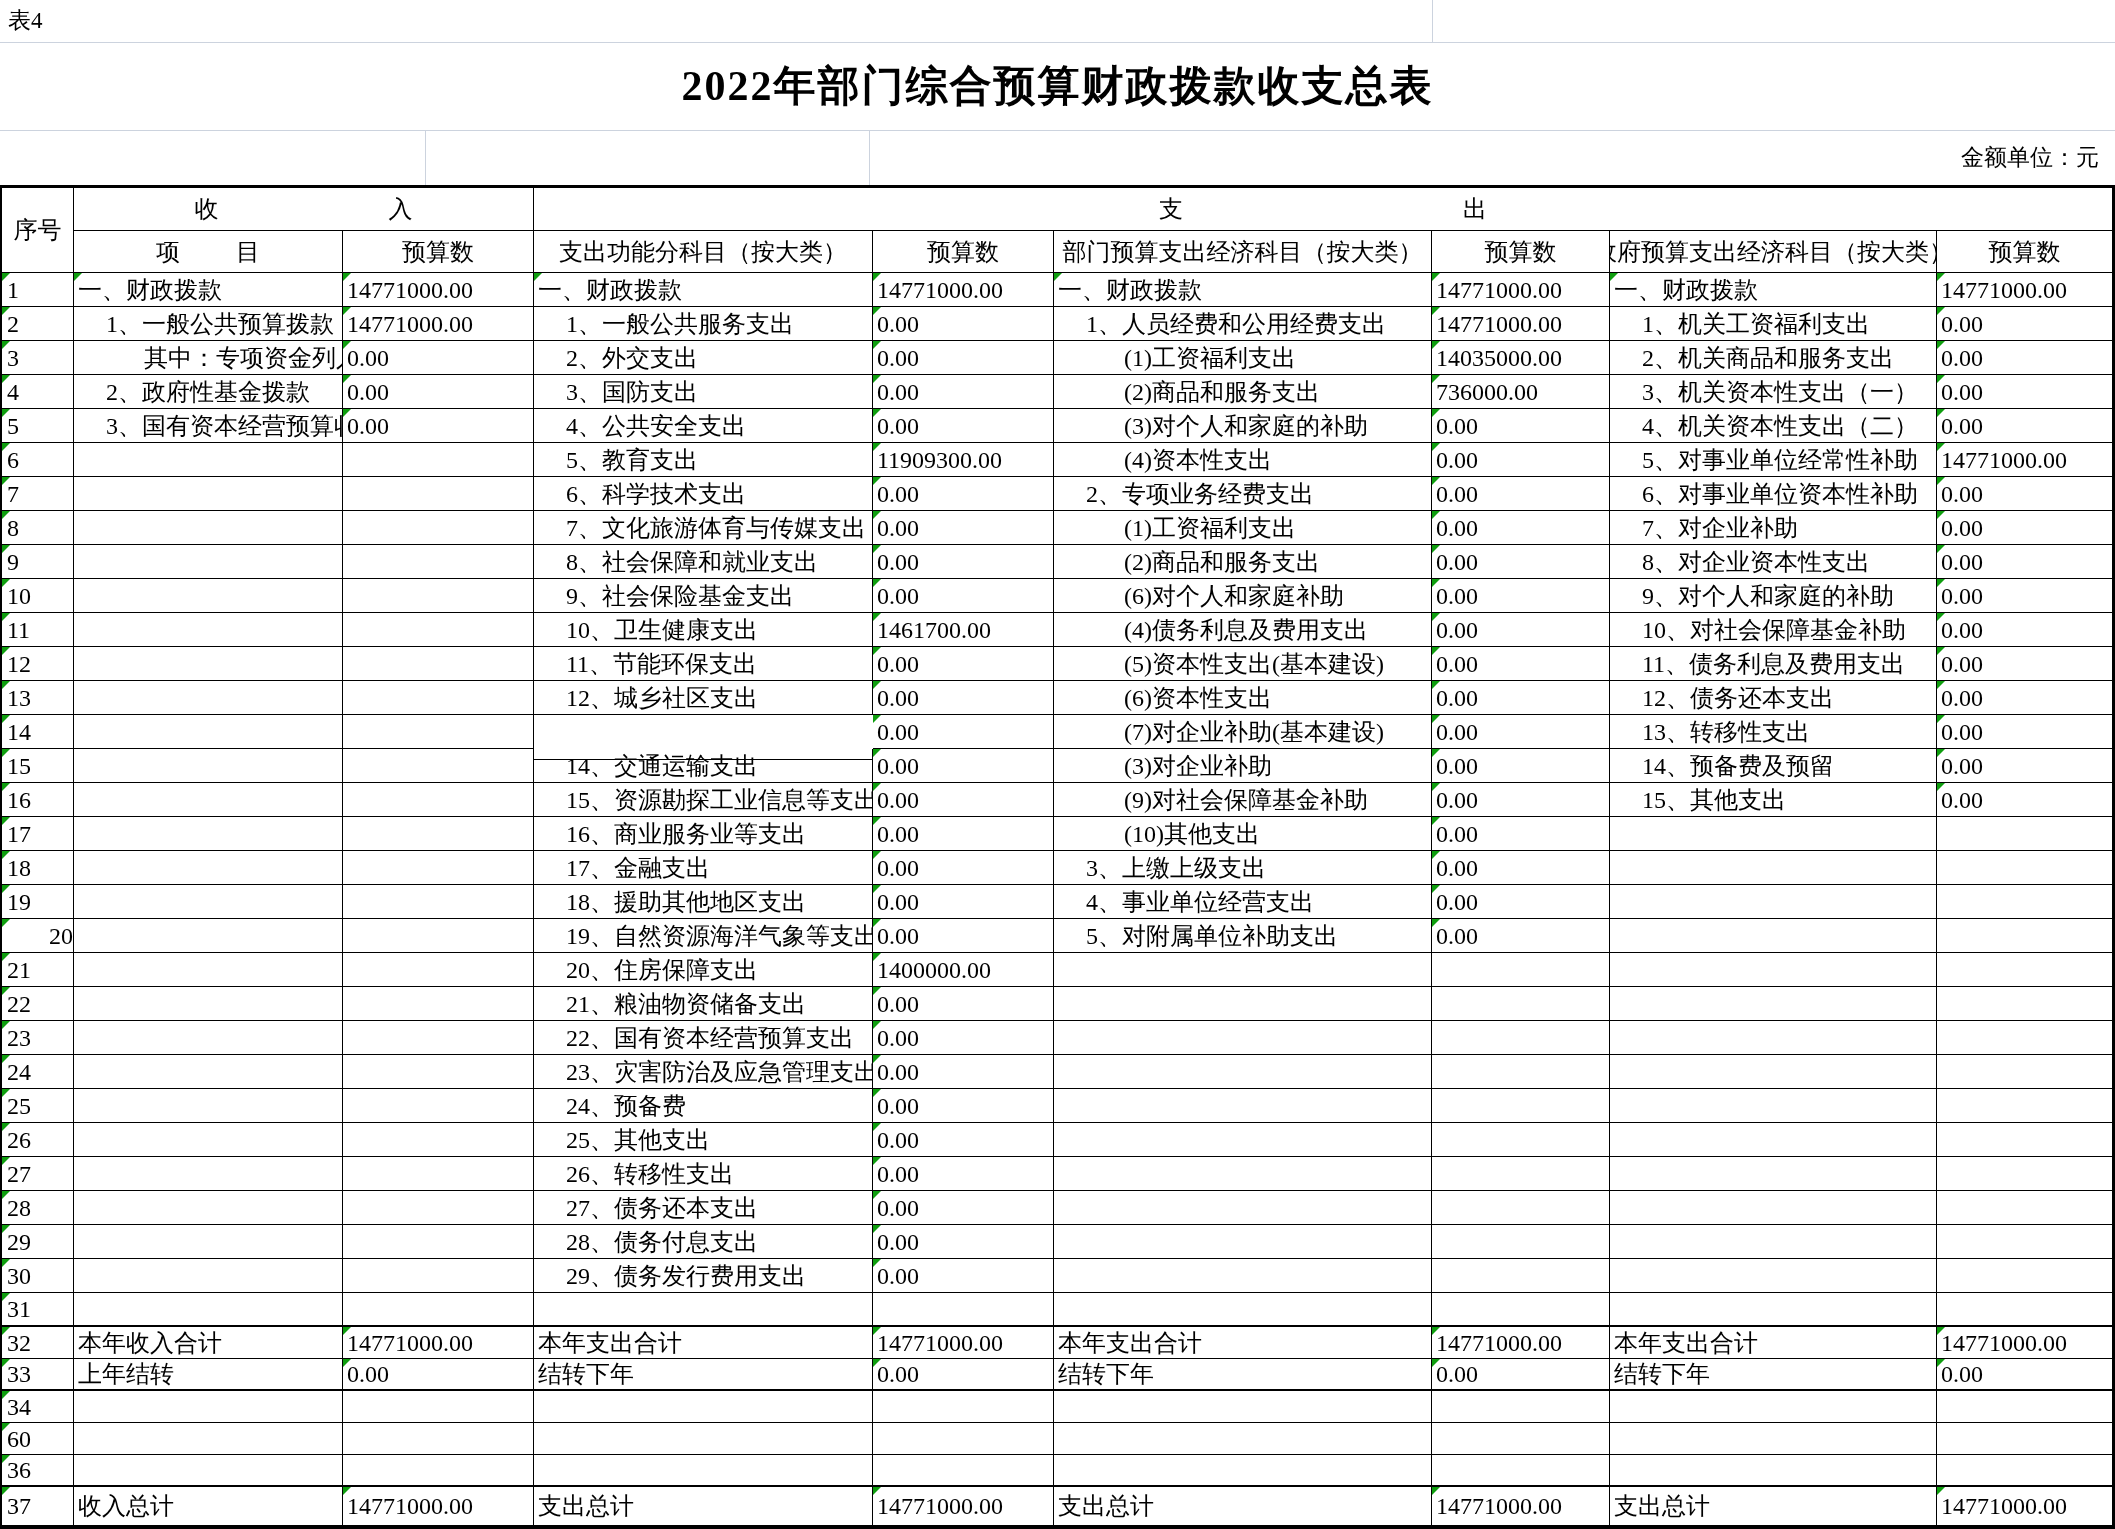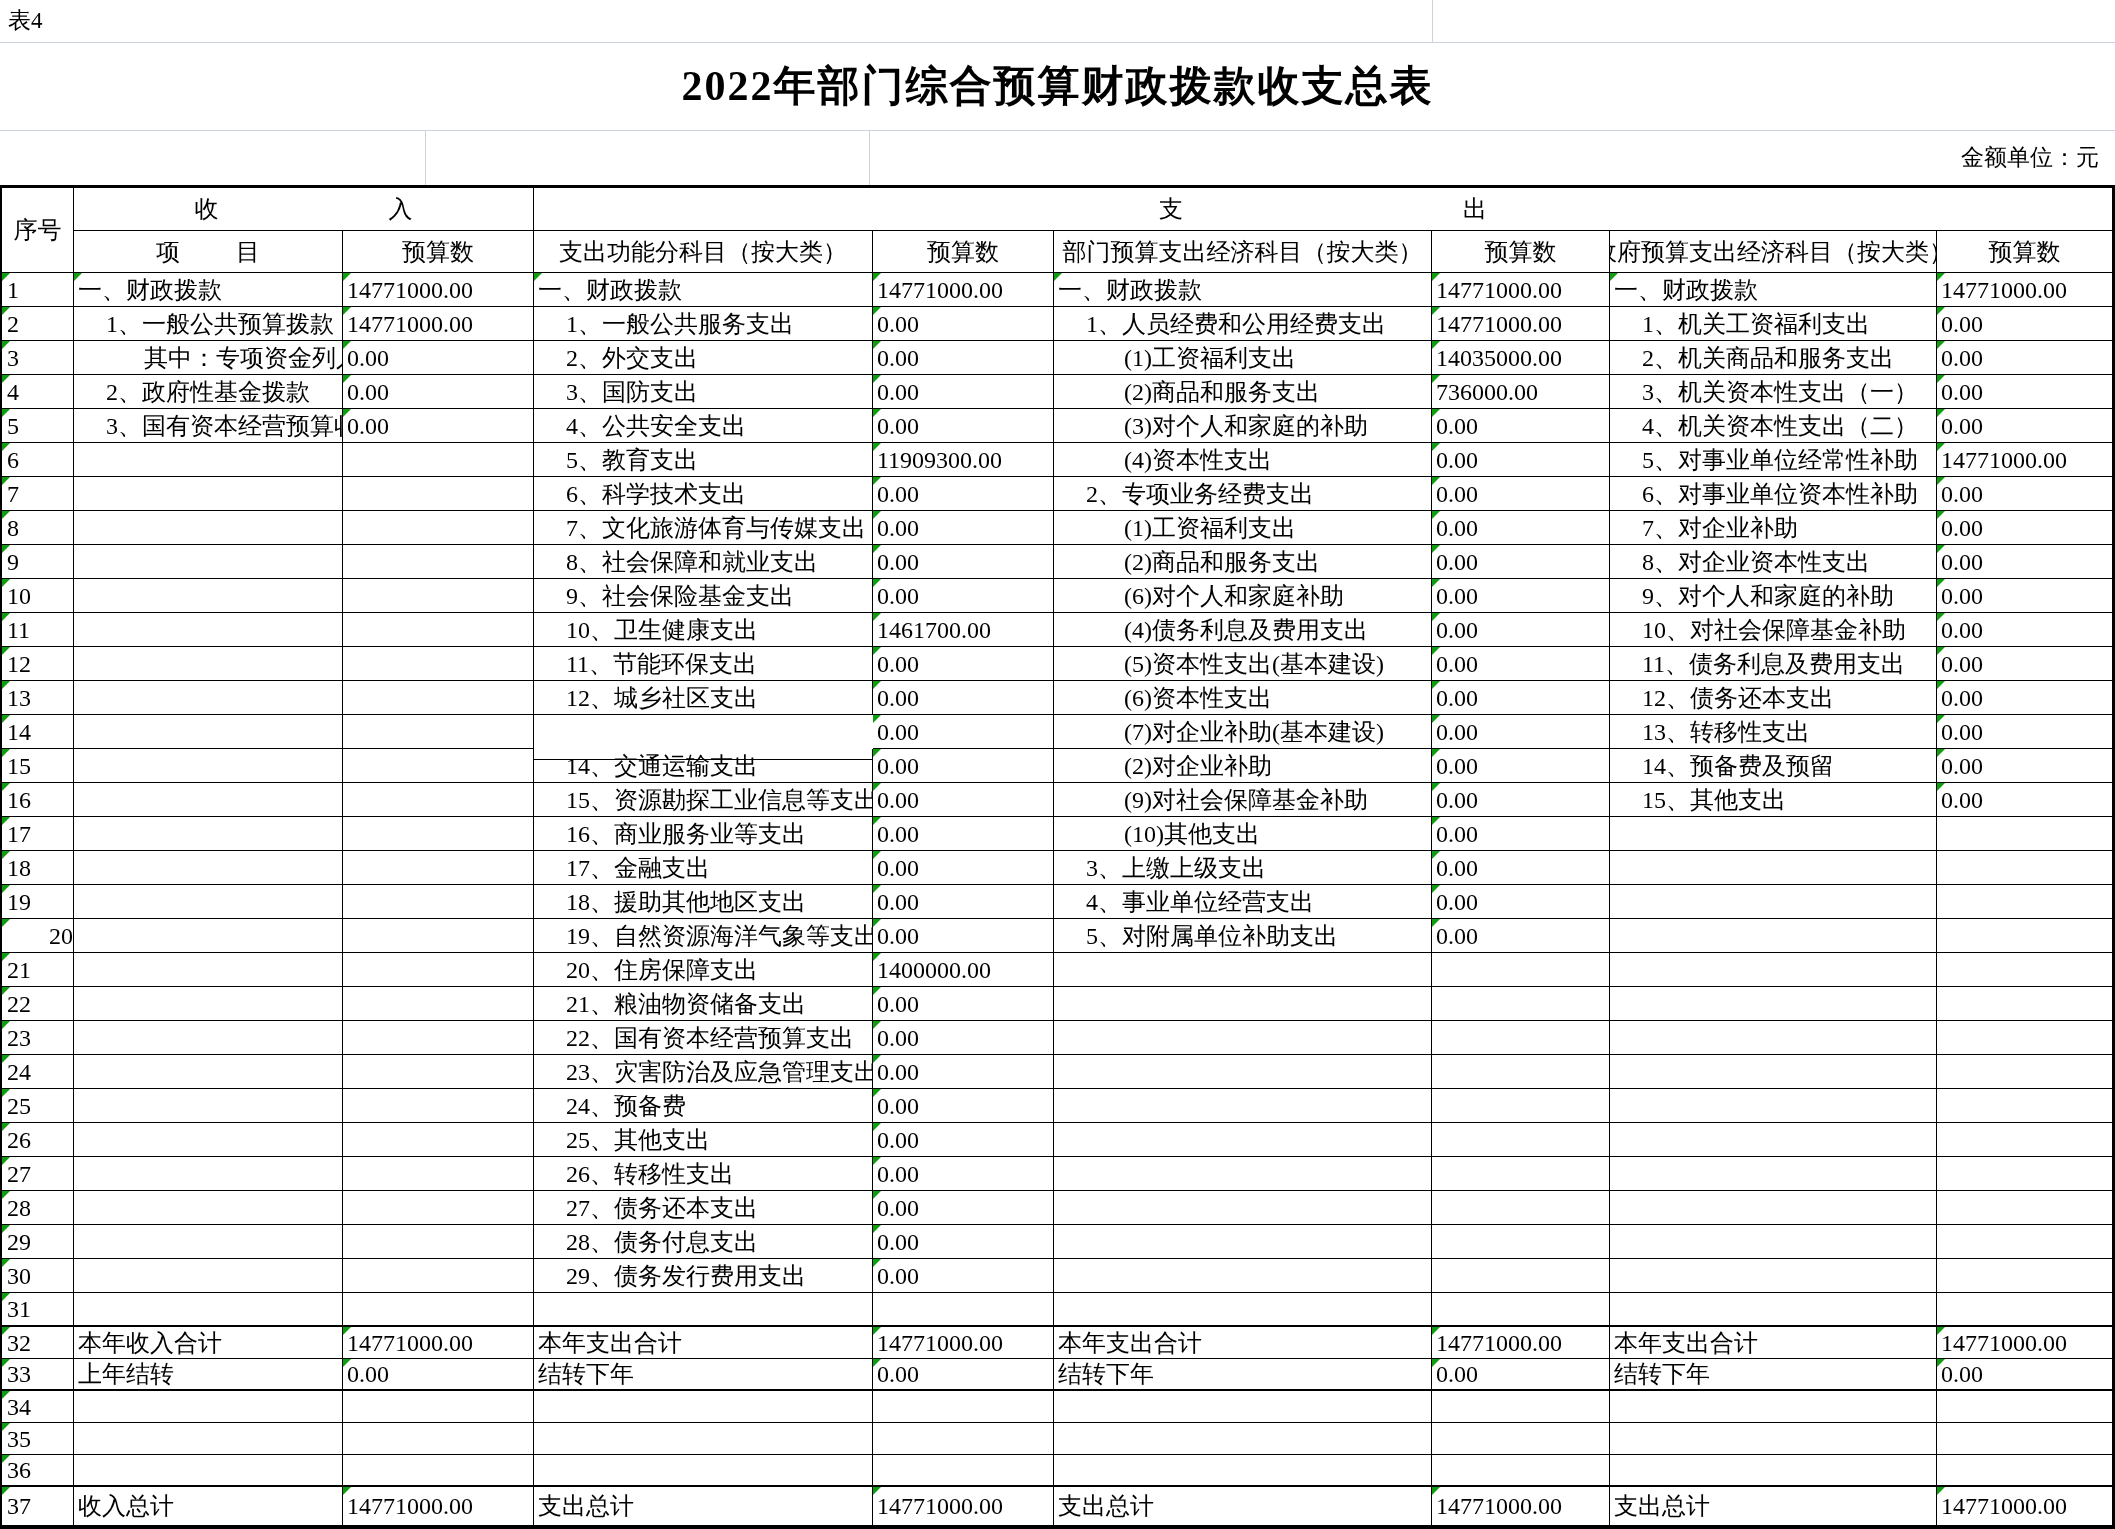--- a/index.html
+++ b/index.html
@@ -501,21 +501,21 @@
       <div class="cell " style="grid-area: 17 / 2;"></div>
       <div class="cell " style="grid-area: 17 / 3;"></div>
       <div class="cell ind1" style="grid-area: 17 / 4;">
         <span class="txt">14、交通运输支出</span>
       </div>
       <div class="cell amt" style="grid-area: 17 / 5;">
         <span class="tri"></span>
         <span class="txt">0.00</span>
       </div>
       <div class="cell ind2" style="grid-area: 17 / 6;">
-        <span class="txt">(2)对企业补助</span>
+        <span class="txt">(3)对企业补助</span>
       </div>
       <div class="cell amt" style="grid-area: 17 / 7;">
         <span class="tri"></span>
         <span class="txt">0.00</span>
       </div>
       <div class="cell ind1" style="grid-area: 17 / 8;">
         <span class="txt">14、预备费及预留</span>
       </div>
       <div class="cell amt" style="grid-area: 17 / 9;">
         <span class="tri"></span>
@@ -889,21 +889,21 @@
       <div class="cell " style="grid-area: 36 / 2;"></div>
       <div class="cell " style="grid-area: 36 / 3;"></div>
       <div class="cell " style="grid-area: 36 / 4;"></div>
       <div class="cell " style="grid-area: 36 / 5;"></div>
       <div class="cell " style="grid-area: 36 / 6;"></div>
       <div class="cell " style="grid-area: 36 / 7;"></div>
       <div class="cell " style="grid-area: 36 / 8;"></div>
       <div class="cell " style="grid-area: 36 / 9;"></div>
       <div class="cell sn" style="grid-area: 37 / 1;">
         <span class="tri"></span>
-        <span class="txt">35</span>
+        <span class="txt">60</span>
       </div>
       <div class="cell " style="grid-area: 37 / 2;"></div>
       <div class="cell " style="grid-area: 37 / 3;"></div>
       <div class="cell " style="grid-area: 37 / 4;"></div>
       <div class="cell " style="grid-area: 37 / 5;"></div>
       <div class="cell " style="grid-area: 37 / 6;"></div>
       <div class="cell " style="grid-area: 37 / 7;"></div>
       <div class="cell " style="grid-area: 37 / 8;"></div>
       <div class="cell " style="grid-area: 37 / 9;"></div>
       <div class="cell sn thick" style="grid-area: 38 / 1;">

